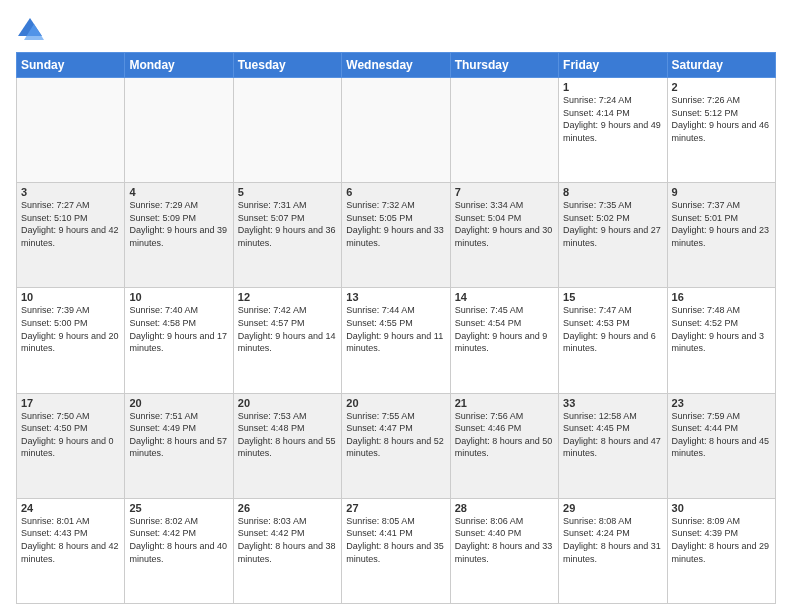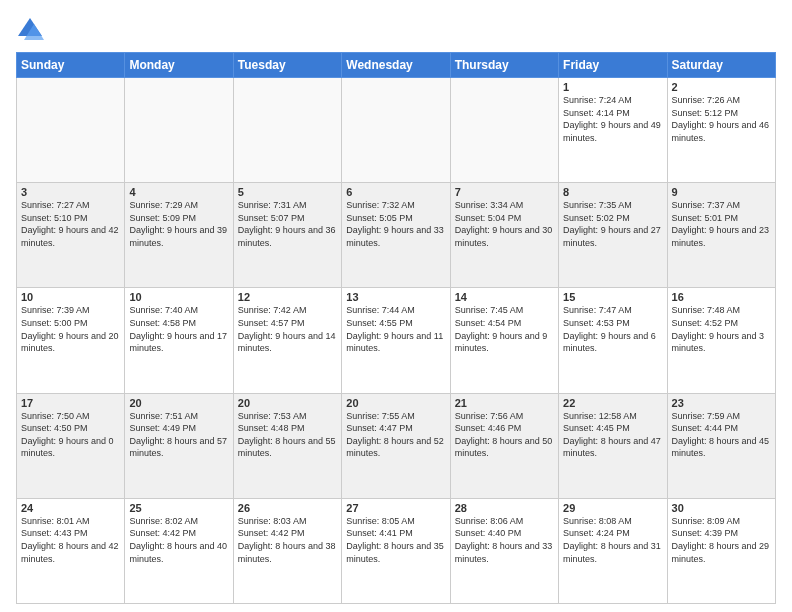--- a/index.html
+++ b/index.html
@@ -296,21 +296,21 @@
 and 52 minutes.</div>
             </td>
             <td class="shaded">
               <span class="day-num">21</span>
               <div class="day-info">Sunrise: 7:56 AM
 Sunset: 4:46 PM
 Daylight: 8 hours
 and 50 minutes.</div>
             </td>
             <td class="shaded">
-              <span class="day-num">22</span>
+              <span class="day-num">33</span>
               <div class="day-info">Sunrise: 12:58 AM
 Sunset: 4:45 PM
 Daylight: 8 hours
 and 47 minutes.</div>
             </td>
             <td class="shaded">
               <span class="day-num">23</span>
               <div class="day-info">Sunrise: 7:59 AM
 Sunset: 4:44 PM
 Daylight: 8 hours

